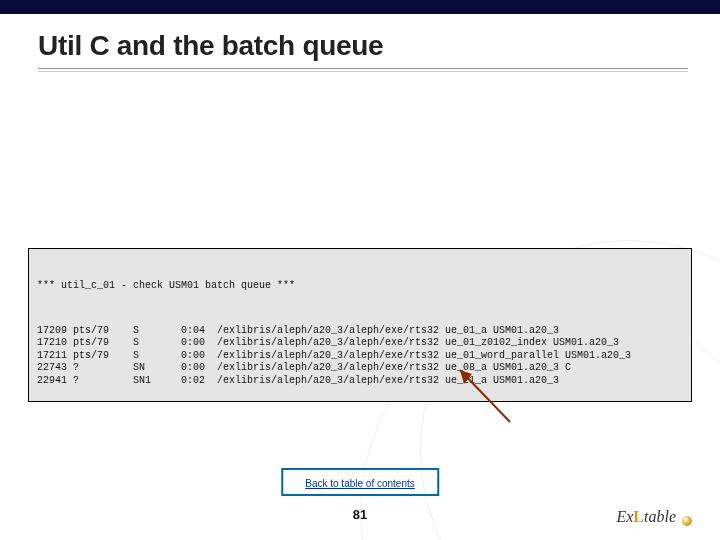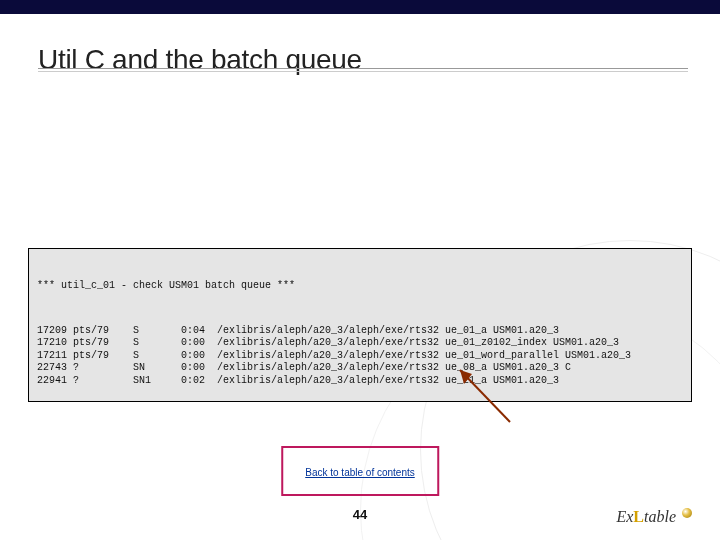--- a/index.html
+++ b/index.html
@@ -19,24 +19,24 @@
     box-shadow: 0 2px 8px rgba(0,0,0,0.15);
   }
   .topbar {
     position: absolute;
     top: 0; left: 0; right: 0;
     height: 14px;
     background: #0a0a3a;
   }
   .title {
     position: absolute;
-    top: 44px;
+    top: 30px;
     left: 38px;
     font-size: 28px;
-    font-weight: normal;
+    font-weight: bold;
     color: #222;
     letter-spacing: -0.3px;
   }
   .title-underline {
     position: absolute;
     top: 68px;
     left: 38px;
     right: 32px;
     height: 4px;
     border-top: 1px solid #999;
@@ -92,22 +92,22 @@
     left: 438px;
     width: 90px;
     height: 70px;
     pointer-events: none;
   }
   .back-link-box {
     position: absolute;
     bottom: 44px;
     left: 50%;
     transform: translateX(-50%);
-    border: 2px solid #be185d;
-    padding: 14px 22px;
+    border: 2px solid #0369a1;
+    padding: 3px 22px;
   }
   .back-link {
     font-size: 10px;
     color: #003399;
     text-decoration: underline;
     font-family: Verdana, Arial, sans-serif;
   }
   .page-num {
     position: absolute;
     bottom: 18px;
@@ -118,21 +118,21 @@
     color: #111;
   }
   .logo {
     position: absolute;
     bottom: 14px;
     right: 28px;
     font-family: Georgia, serif;
     font-size: 16px;
     color: #333;
     display: flex;
-    align-items: flex-start;
+    align-items: flex-end;
   }
   .logo-ex { font-style: italic; font-weight: normal; }
   .logo-l { color: #d4a000; font-weight: bold; }
   .logo-rest { font-style: italic; }
   .logo-dot {
     width: 10px;
     height: 10px;
     border-radius: 50%;
     margin-left: 6px;
     background: radial-gradient(circle at 35% 35%, #fff, #e6c14a 40%, #a07800 100%);
@@ -178,21 +178,21 @@
 
   <svg class="arrow-svg" viewBox="0 0 90 70">
     <line x1="72" y1="60" x2="22" y2="8" stroke="#8a2a00" stroke-width="2"></line>
     <polygon points="22,8 34,12 26,22" fill="#8a2a00"></polygon>
   </svg>
 
   <div class="back-link-box">
     <span class="back-link">Back to table of contents</span>
   </div>
 
-  <div class="page-num">44</div>
+  <div class="page-num">81</div>
 
   <div class="logo">
     <span class="logo-ex">Ex</span>
       <span class="logo-l">L</span>
       <span class="logo-rest">table</span>
     <span class="logo-dot"></span>
   </div>
 </div>
 
 </body></html>

